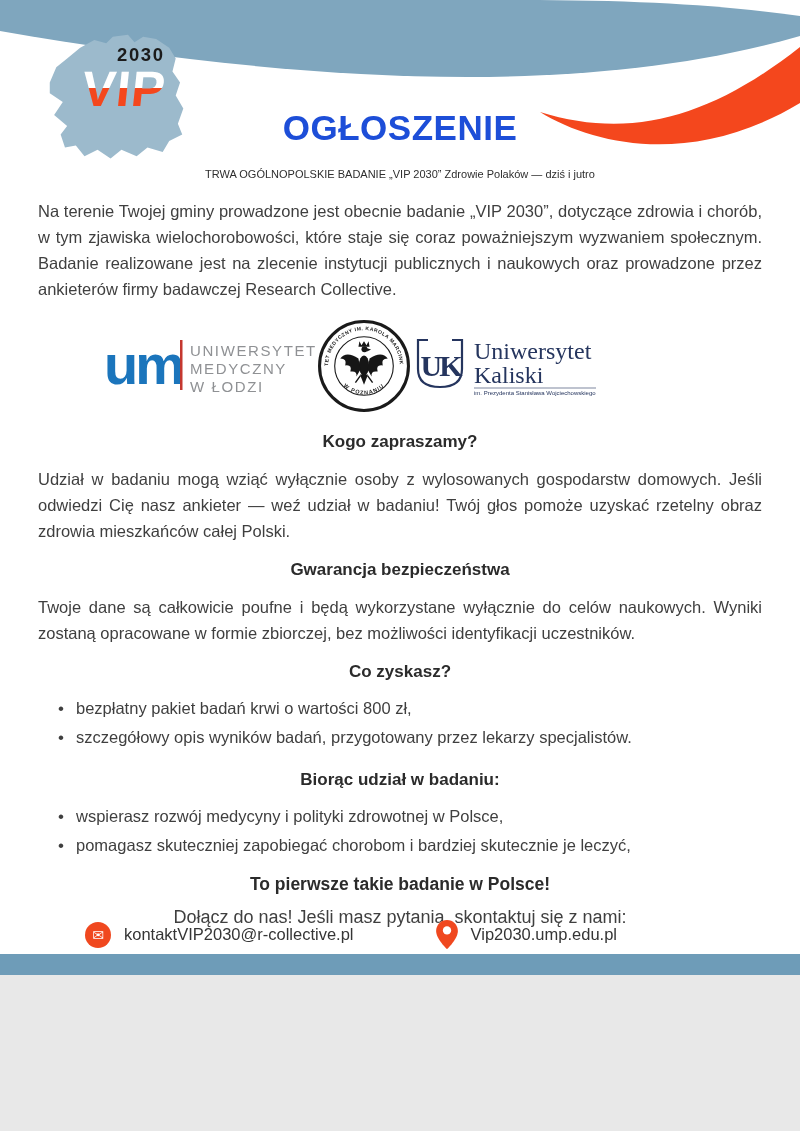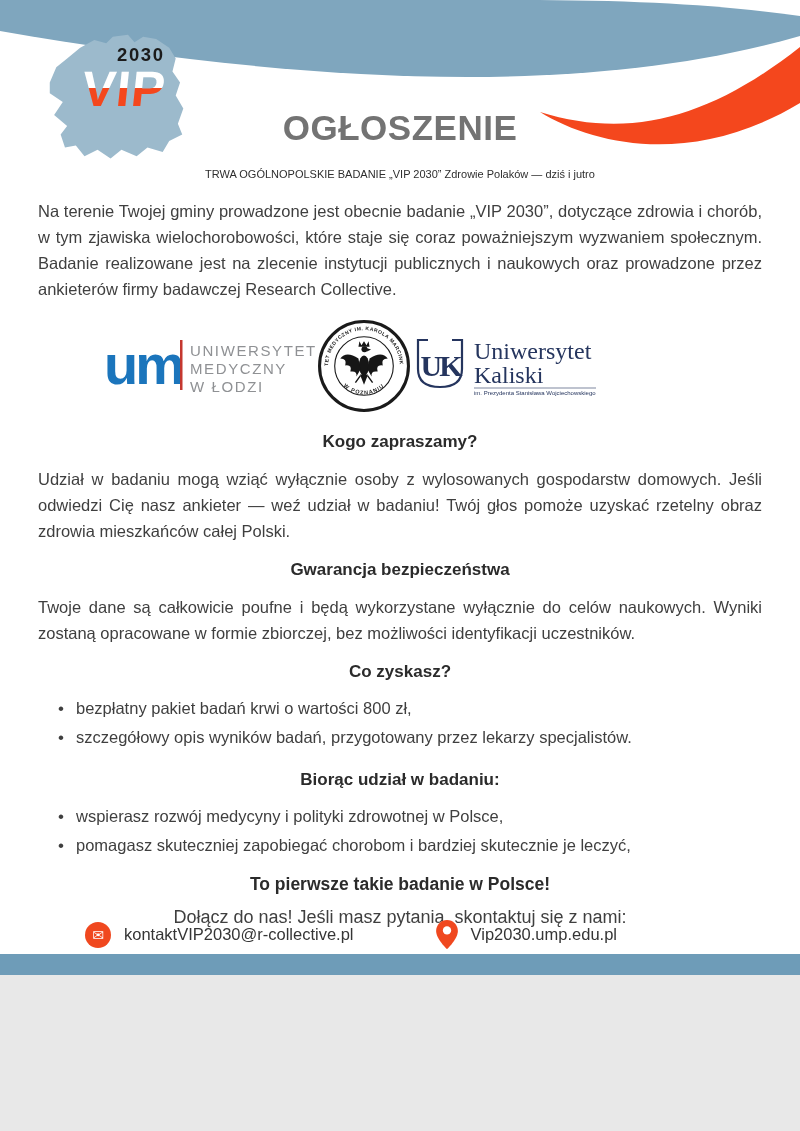--- a/index.html
+++ b/index.html
@@ -8,21 +8,21 @@
     background:#ffffff; overflow:hidden;
     font-family:"Liberation Sans", sans-serif; color:#3d3d3d;
   }
   
   .swoosh-top{position:absolute;top:0;left:0;width:800px;height:180px;pointer-events:none;}
   
   .vip-logo{position:absolute;top:26px;left:26px;width:180px;height:152px;}
   .content{position:relative;padding:0 38px;}
   .page-title{
     margin:108px 0 0 0; text-align:center;
-    font-size:35px; font-weight:800; letter-spacing:.5px; color:#737373;
+    font-size:35px; font-weight:800; letter-spacing:.5px; color:#1d4ed8;
   }
   .page-subtitle{
     margin:20px 0 0 0; text-align:center;
     font-size:11px; font-weight:400; color:#2e2e2e;
   }
   .body-par{
     margin:18px 0 0 0; font-size:16.5px; line-height:26px;
     text-align:justify; color:#3f3f3f;
   }
   .partners{

